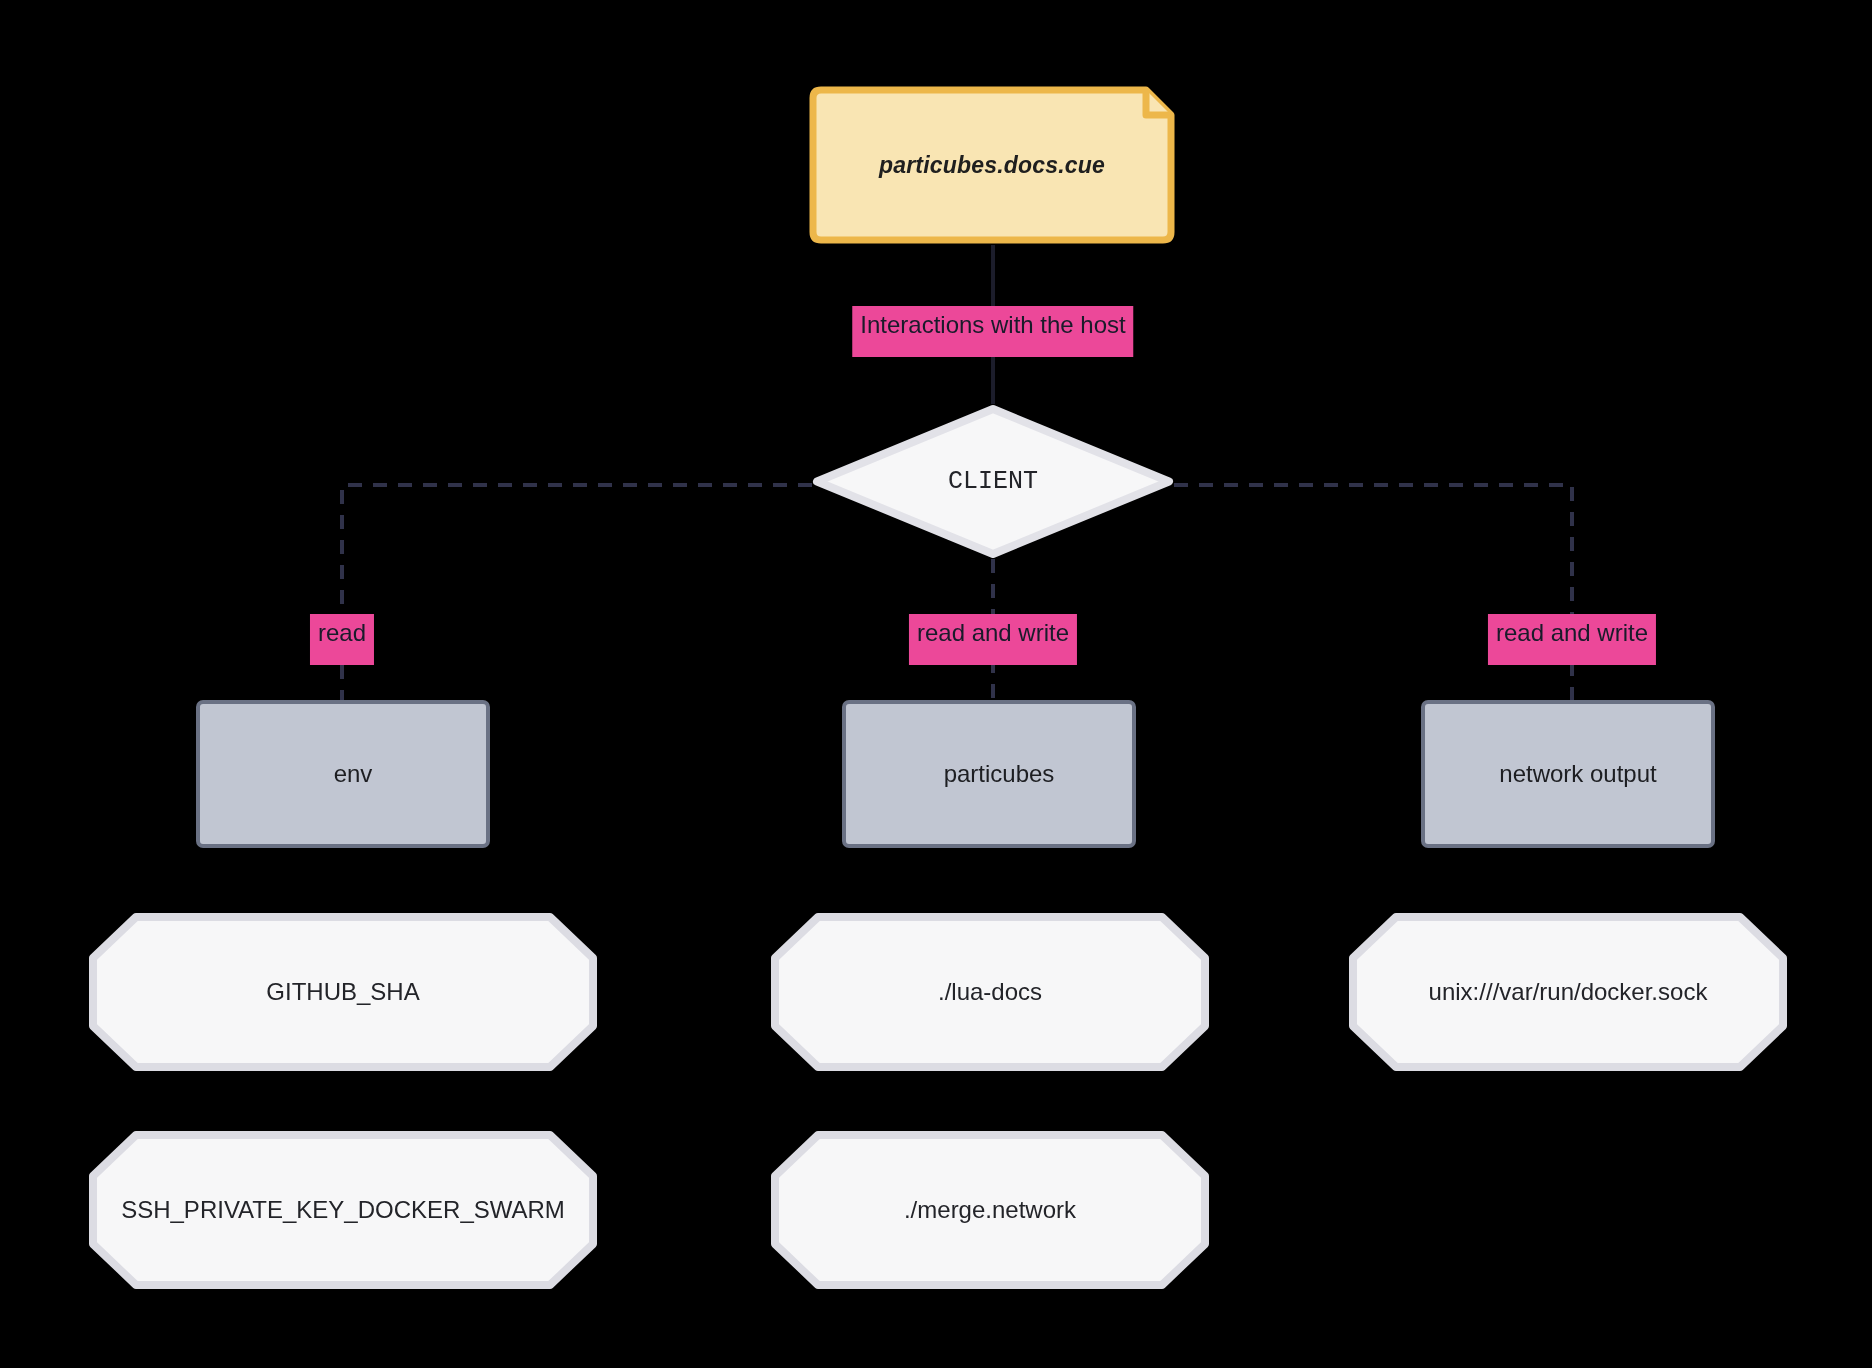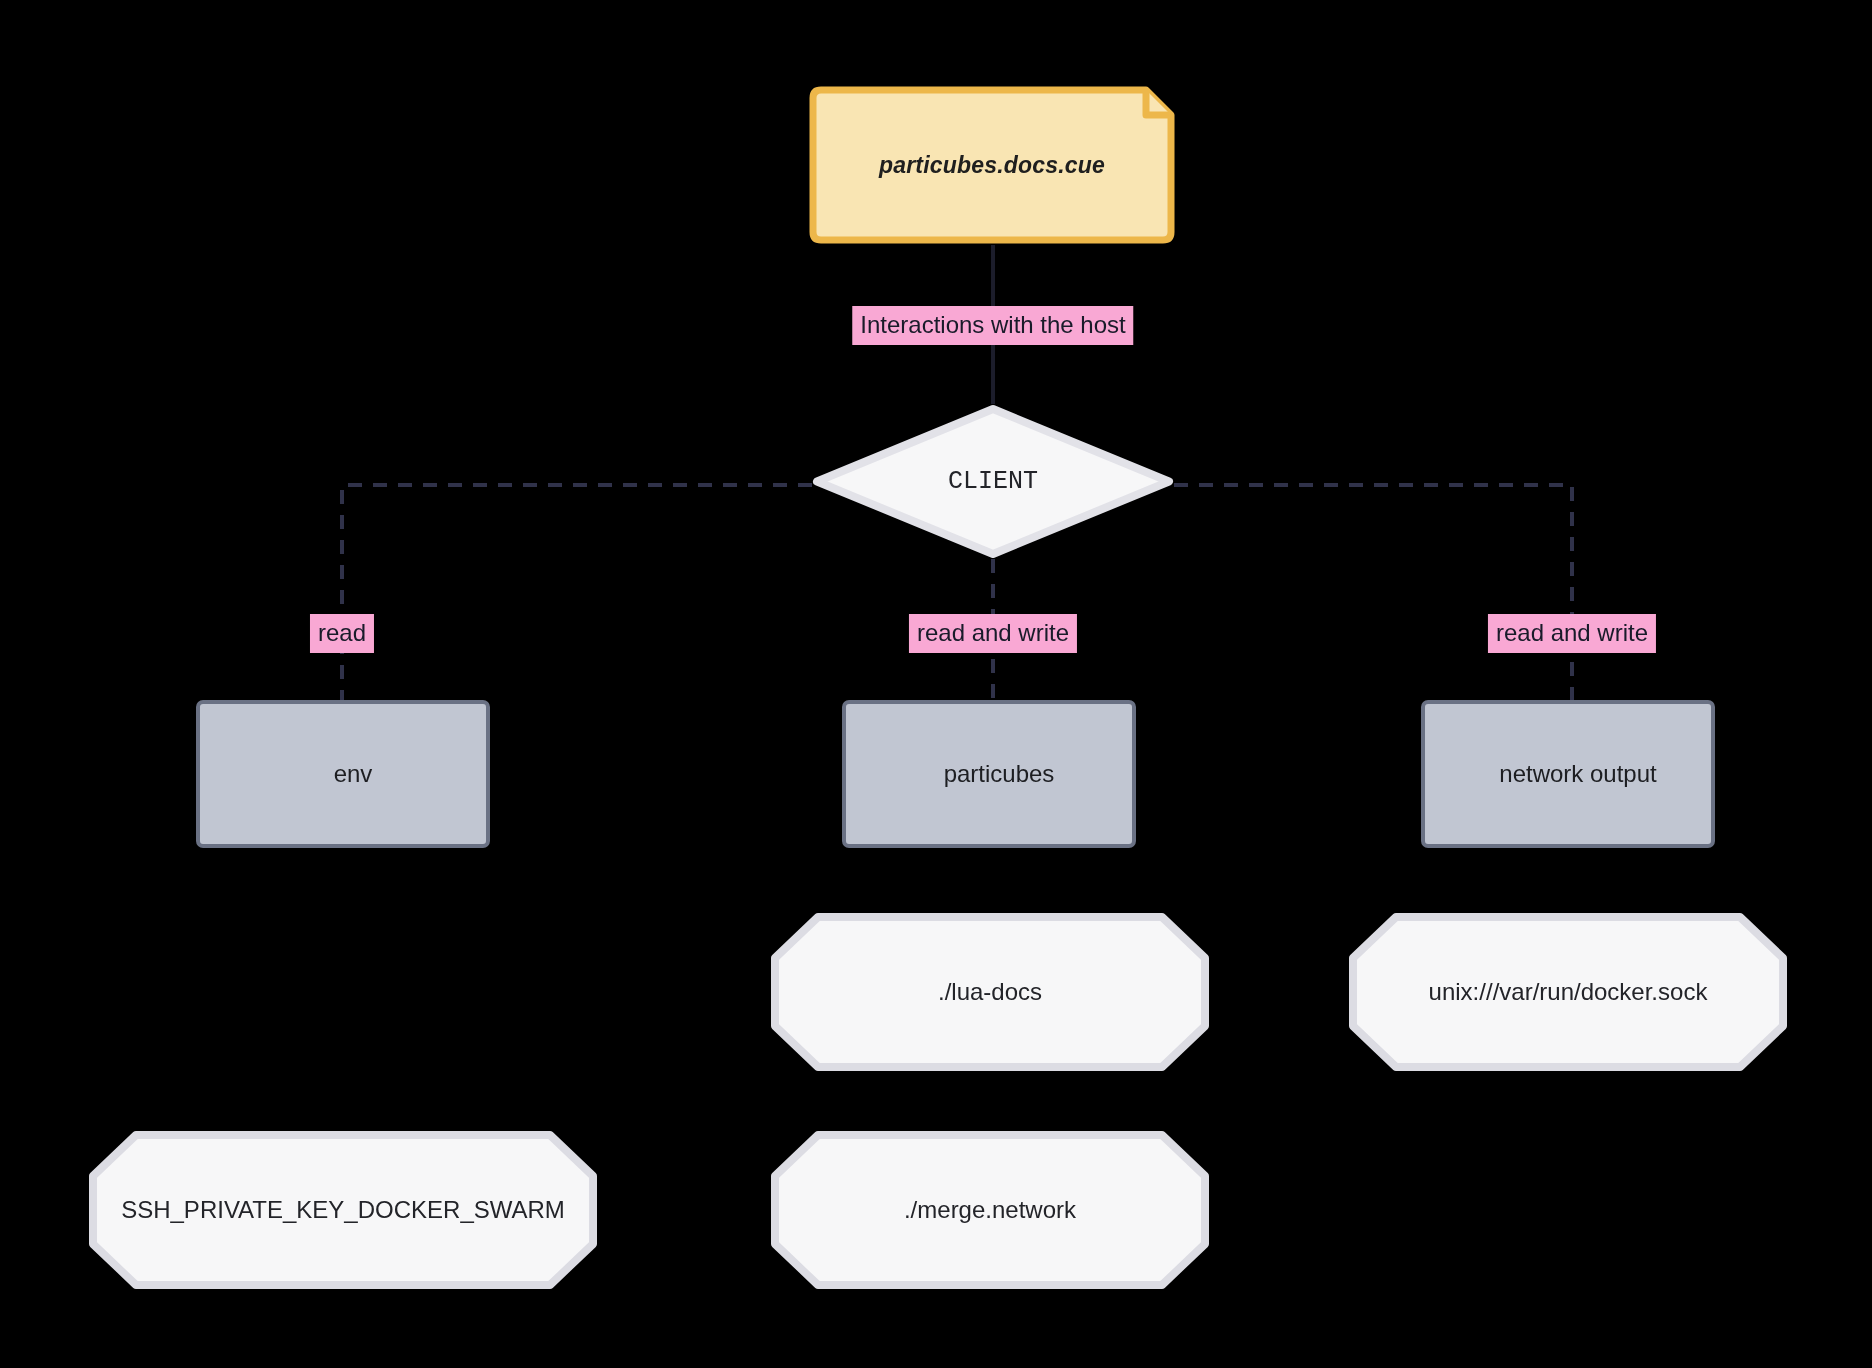--- a/index.html
+++ b/index.html
@@ -118,25 +118,25 @@
     font-size: 24px;
     color: #232429;
     padding: 0 38px;
     box-sizing: border-box;
     white-space: nowrap;
   }
 
   
   .edge-label {
     position: absolute;
-    background: #f9a8d4;
+    background: #ec4899;
     color: #191b2a;
     font-size: 24px;
     line-height: 1.32;
-    padding: 3px 8px 4px 8px;
+    padding: 3px 8px 16px 8px;
     white-space: nowrap;
     box-sizing: border-box;
     transform: translateX(-50%);
   }
 </style>
 </head>
 <body>
 
 <div id="stage">
 
@@ -179,20 +179,26 @@
   </div>
 
   <div class="node box" style="left:842px; top:700px; width:294px; height:148px;">
     <span>particubes</span>
   </div>
 
   <div class="node box" style="left:1421px; top:700px; width:294px; height:148px;">
     <span>network output</span>
   </div>
 
+  <div class="oct-wrap" style="left:88px; top:912px; width:510px; height:160px;">
+    <svg class="oct-shape" viewBox="0 0 510 160" xmlns="http://www.w3.org/2000/svg" preserveAspectRatio="none">
+      <path d="M 48 5 L 462 5 L 505 46 L 505 114 L 462 155 L 48 155 L 5 114 L 5 46 Z" fill="#f7f7f8" stroke="#dcdce3" stroke-width="8" stroke-linejoin="round"></path>
+    </svg>
+    <div class="oct-label">GITHUB_SHA</div>
+  </div>
 
   <div class="oct-wrap" style="left:88px; top:1130px; width:510px; height:160px;">
     <svg class="oct-shape" viewBox="0 0 510 160" xmlns="http://www.w3.org/2000/svg" preserveAspectRatio="none">
       <path d="M 48 5 L 462 5 L 505 46 L 505 114 L 462 155 L 48 155 L 5 114 L 5 46 Z" fill="#f7f7f8" stroke="#dcdce3" stroke-width="8" stroke-linejoin="round"></path>
     </svg>
     <div class="oct-label">SSH_PRIVATE_KEY_DOCKER_SWARM</div>
   </div>
 
   <div class="oct-wrap" style="left:770px; top:912px; width:440px; height:160px;">
     <svg class="oct-shape" viewBox="0 0 440 160" xmlns="http://www.w3.org/2000/svg" preserveAspectRatio="none">

